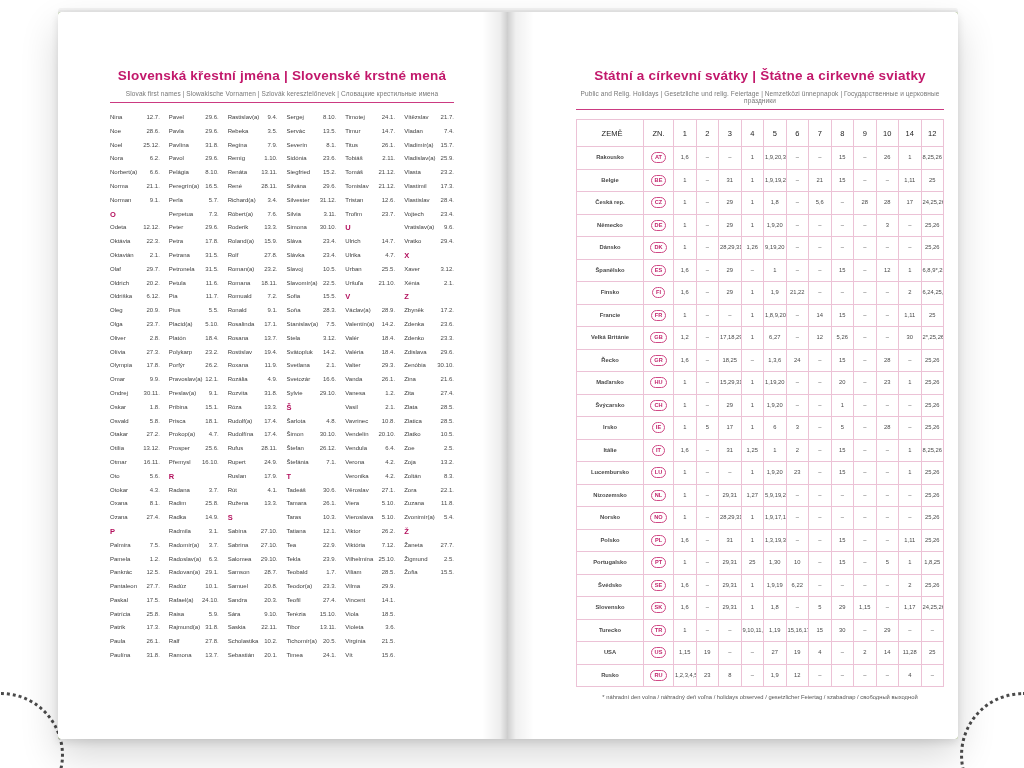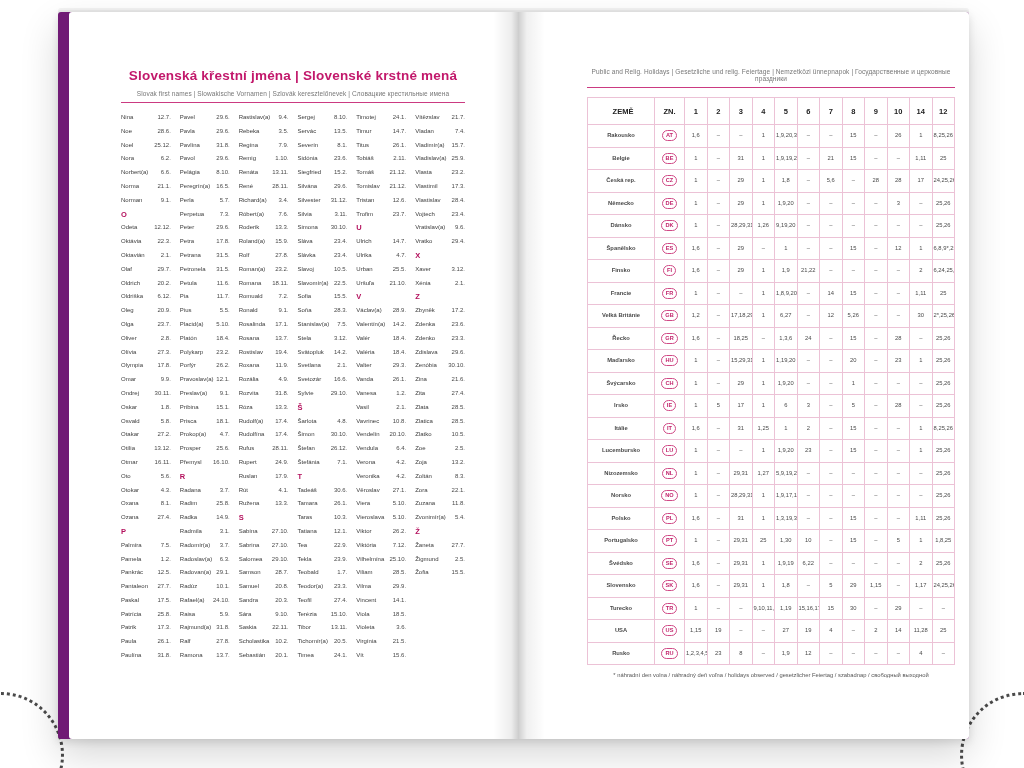--- a/index.html
+++ b/index.html
@@ -11,23 +11,22 @@
   .stage{position:relative;width:1024px;height:768px;background:#ffffff;overflow:hidden;}
 
   
   .stitch{position:absolute;width:120px;height:120px;border:3px dotted #4a4a4a;border-radius:50%;}
   .stitch-left{left:-62px;bottom:-50px;}
   .stitch-right{right:-62px;bottom:-50px;}
 
   
   .book{
     position:absolute;left:58px;top:12px;width:900px;height:727px;
-    display:flex;background:#701a75;border-radius:3px;
+    display:flex;background:#4d7c0f;border-radius:3px;
     box-shadow:0 16px 38px rgba(0,0,0,.16),0 3px 9px rgba(0,0,0,.12), 0 -2px 0 #ececec, 0 -4px 0 #f4f4f4;
-    padding-left:11px;
   }
   .page{width:50%;position:relative;background:#fff;}
   .page-left{border-radius:3px 0 0 3px;}
   .page-right{border-radius:0 3px 3px 0;}
   .gutter{position:absolute;top:0;bottom:0;width:26px;pointer-events:none;z-index:3;}
   .gutter-left{right:0;background:linear-gradient(to right,rgba(0,0,0,0),rgba(0,0,0,.07) 70%,rgba(0,0,0,.20) 100%);}
   .gutter-right{left:0;background:linear-gradient(to left,rgba(0,0,0,0),rgba(0,0,0,.06) 70%,rgba(0,0,0,.18) 100%);}
 
   .page-inner{position:relative;z-index:2;}
   .page-left .page-inner{padding:56px 54px 0 52px;}
@@ -54,21 +53,21 @@
   .letter-head{
     font-size:7.5px;font-weight:bold;color:#b30f5c;line-height:13.8px;break-inside:avoid;
   }
 
   
   .holidays-table{
     width:100%;margin-top:9px;border-collapse:collapse;table-layout:fixed;
   }
   .holidays-table th,.holidays-table td{border:1px solid #ecc2d6;}
   .holidays-table thead th{
-    height:24px;font-size:7.5px;color:#222;font-weight:bold;text-align:center;background:#fff;
+    height:24px;font-size:7.5px;color:#222;font-weight:normal;text-align:center;background:#fff;
   }
   th.country-h{width:60px;text-align:left;padding-left:5px;}
   th.code-h{width:27px;}
   .holidays-table tbody td{
     height:19.5px;text-align:center;vertical-align:middle;
     font-size:5.8px;line-height:1.25;color:#4a4a4a;padding:1px;
     overflow:hidden;
   }
   td.country{text-align:left;padding-left:5px;font-size:7px;font-weight:bold;color:#333;white-space:nowrap;}
   td.code{padding:0;}
@@ -998,20 +997,21 @@
               <span class="dt">15.5.</span>
             </div>
           </div>
       </div>
       <div class="gutter gutter-left"></div>
     </div>
 
     <div class="page page-right">
       <div class="gutter gutter-right"></div>
       <div class="page-inner">
+        <h1 class="title">Státní a církevní svátky | Štátne a cirkevné sviatky</h1>
         <div class="subtitle">Public and Relig. Holidays | Gesetzliche und relig. Feiertage | Nemzetközi ünnepnapok | Государственные и церковные праздники</div>
         <div class="rule"></div>
         <table class="holidays-table" id="holiday-table">
           <thead>
               <tr>
                 <th class="country-h">ZEMĚ</th>
                 <th class="code-h">ZN.</th>
                 <th>1</th>
                 <th>2</th>
                 <th>3</th>

